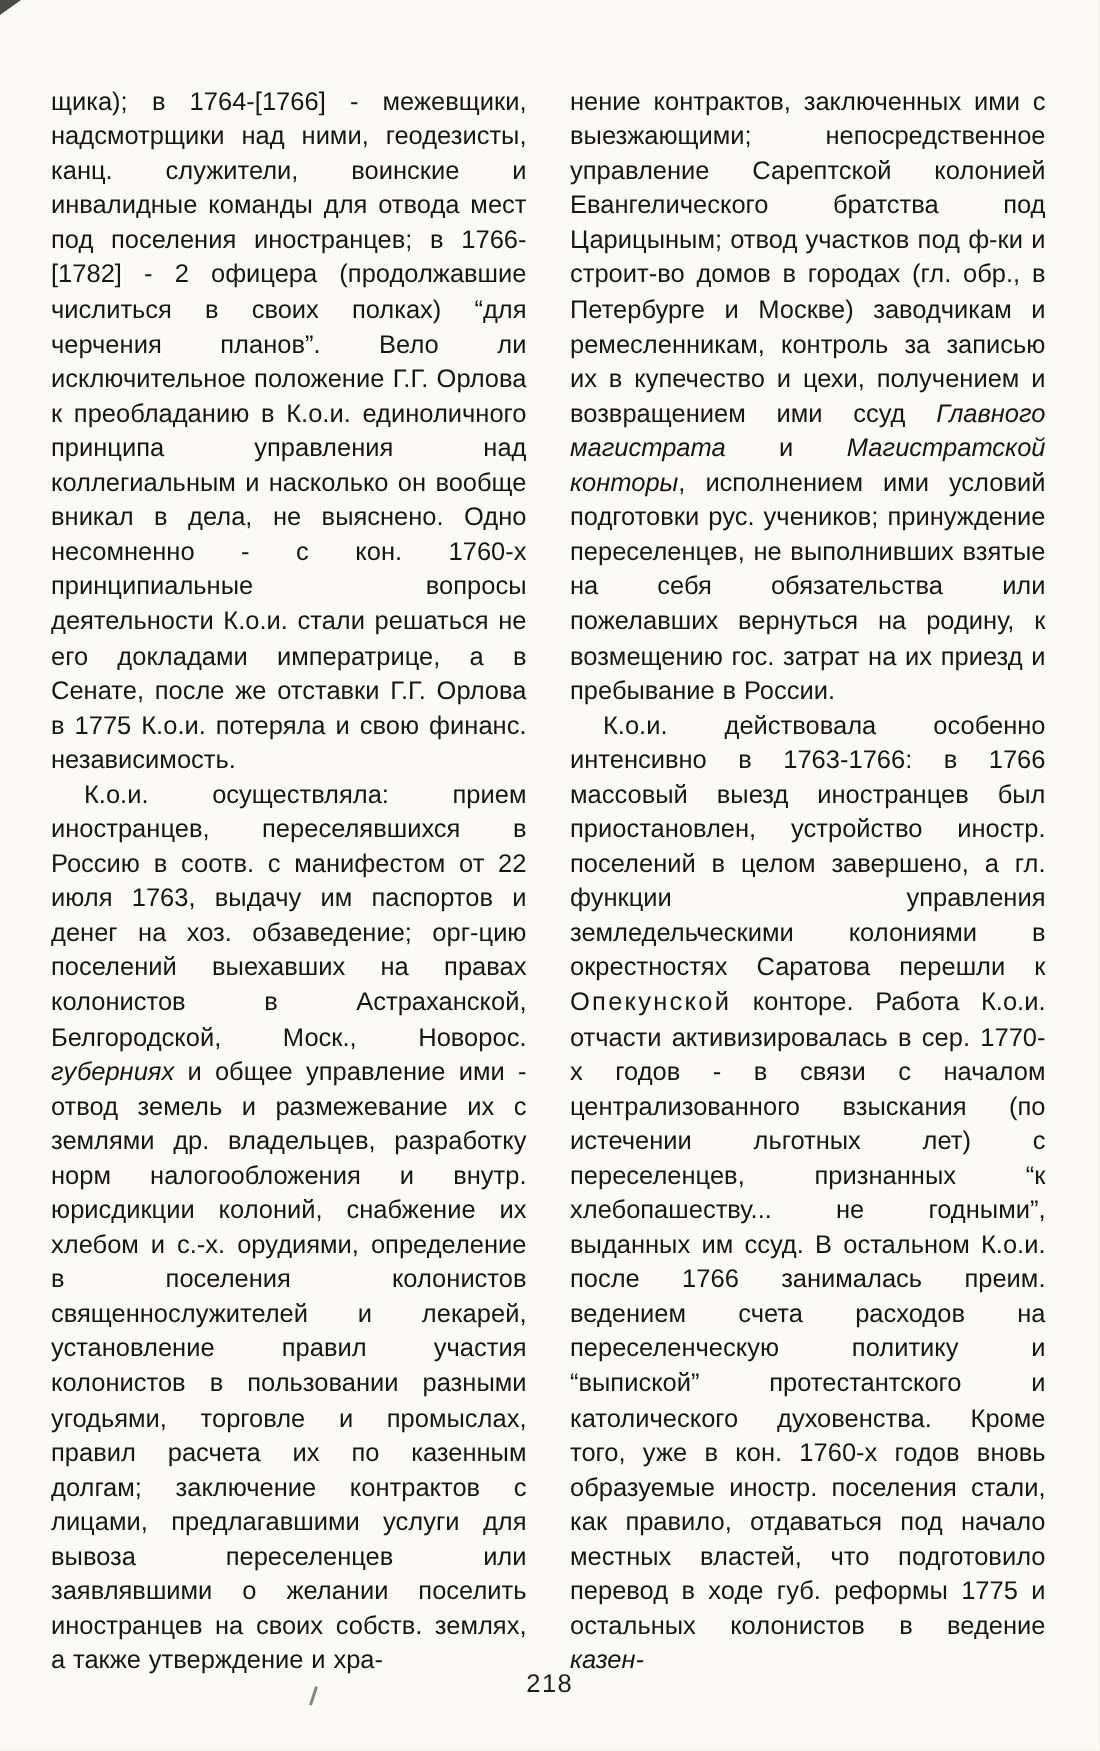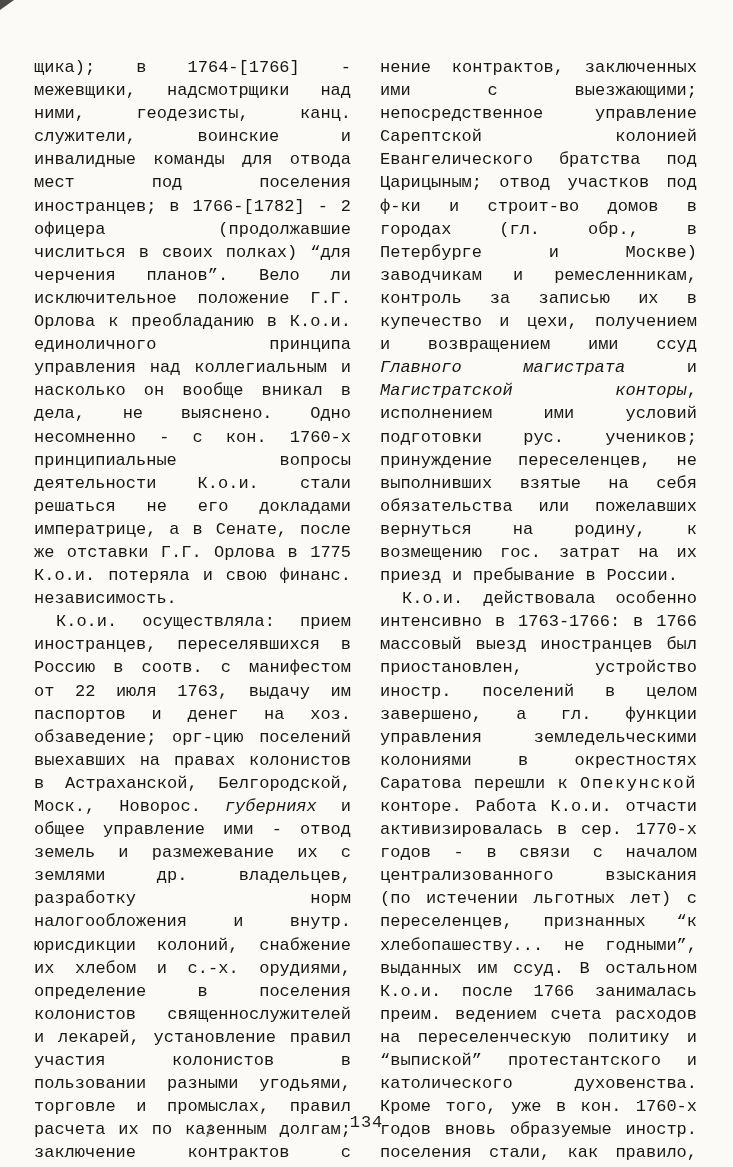--- a/index.html
+++ b/index.html
@@ -7,21 +7,21 @@
     padding: 0;
     background: #e9e7e1;
   }
   .scan-page {
     position: relative;
     width: 733px;
     height: 1167px;
     margin: 0 auto;
     background: #fbfaf6;
     overflow: hidden;
-    font-family: Liberation Mono, monospace;
+    font-family: Liberation Sans, sans-serif;
     color: #161616;
   }
   .corner-artifact {
     position: absolute;
     top: 0;
     left: 0;
     width: 0;
     height: 0;
     border-top: 10px solid #2a2a28;
     border-right: 14px solid transparent;
@@ -87,14 +87,14 @@
     <div class="column">
         <p class="para"><span>щика); в 1764-[1766] - межевщики, надсмотрщики над ними, геодезисты, канц. служители, воинские и инвалидные команды для отвода мест под поселения иностранцев; в 1766-[1782] - 2 офицера (продолжавшие числиться в своих полках) “для черчения планов”. Вело ли исключительное положение Г.Г. Орлова к преобладанию в К.о.и. единоличного принципа управления над коллегиальным и насколько он вообще вникал в дела, не выяснено. Одно несомненно - с кон. 1760-х принципиальные вопросы деятельности К.о.и. стали решаться не его докладами императрице, а в Сенате, после же отставки Г.Г. Орлова в 1775 К.о.и. потеряла и свою финанс. независимость.</span></p>
         <p class="para indent"><span>К.о.и. осуществляла: прием иностранцев, переселявшихся в Россию в соотв. с манифестом от 22 июля 1763, выдачу им паспортов и денег на хоз. обзаведение; орг-цию поселений выехавших на правах колонистов в Астраханской, Белгородской, Моск., Новорос. </span><span class="it">губерниях</span><span> и общее управление ими - отвод земель и размежевание их с землями др. владельцев, разработку норм налогообложения и внутр. юрисдикции колоний, снабжение их хлебом и с.-х. орудиями, определение в поселения колонистов священнослужителей и лекарей, установление правил участия колонистов в пользовании разными угодьями, торговле и промыслах, правил расчета их по казенным долгам; заключение контрактов с лицами, предлагавшими услуги для вывоза переселенцев или заявлявшими о желании поселить иностранцев на своих собств. землях, а также утверждение и хра-</span></p>
       </div>
     <div class="column">
         <p class="para"><span>нение контрактов, заключенных ими с выезжающими; непосредственное управление Сарептской колонией Евангелического братства под Царицыным; отвод участков под ф-ки и строит-во домов в городах (гл. обр., в Петербурге и Москве) заводчикам и ремесленникам, контроль за записью их в купечество и цехи, получением и возвращением ими ссуд </span><span class="it">Главного магистрата</span><span> и </span><span class="it">Магистратской конторы</span><span>, исполнением ими условий подготовки рус. учеников; принуждение переселенцев, не выполнивших взятые на себя обязательства или пожелавших вернуться на родину, к возмещению гос. затрат на их приезд и пребывание в России.</span></p>
         <p class="para indent"><span>К.о.и. действовала особенно интенсивно в 1763-1766: в 1766 массовый выезд иностранцев был приостановлен, устройство иностр. поселений в целом завершено, а гл. функции управления земледельческими колониями в окрестностях Саратова перешли к </span><span class="sp">Опекунской</span><span> конторе. Работа К.о.и. отчасти активизировалась в сер. 1770-х годов - в связи с началом централизованного взыскания (по истечении льготных лет) с переселенцев, признанных “к хлебопашеству... не годными”, выданных им ссуд. В остальном К.о.и. после 1766 занималась преим. ведением счета расходов на переселенческую политику и “выпиской” протестантского и католического духовенства. Кроме того, уже в кон. 1760-х годов вновь образуемые иностр. поселения стали, как правило, отдаваться под начало местных властей, что подготовило перевод в ходе губ. реформы 1775 и остальных колонистов в ведение </span><span class="it">казен-</span></p>
       </div>
   </div>
 
-  <div class="page-number">134</div>
+  <div class="page-number">218</div>
 </div>
 
 </body></html>

